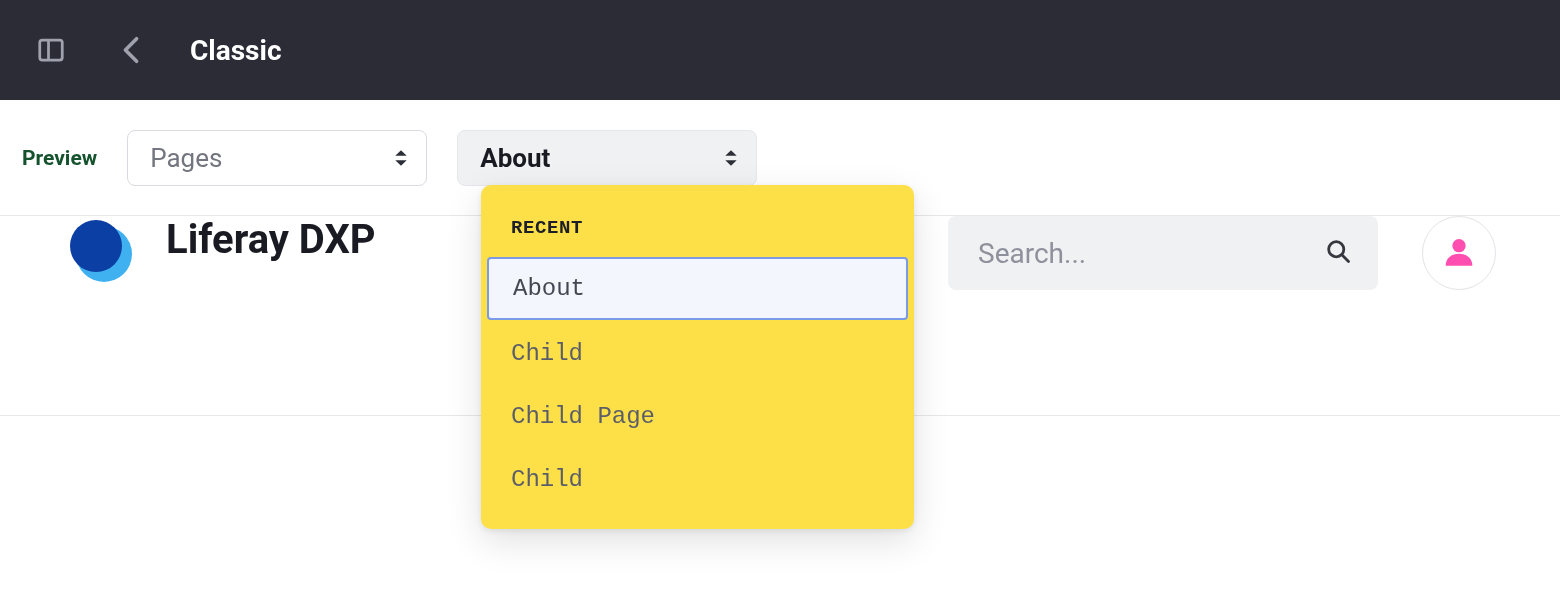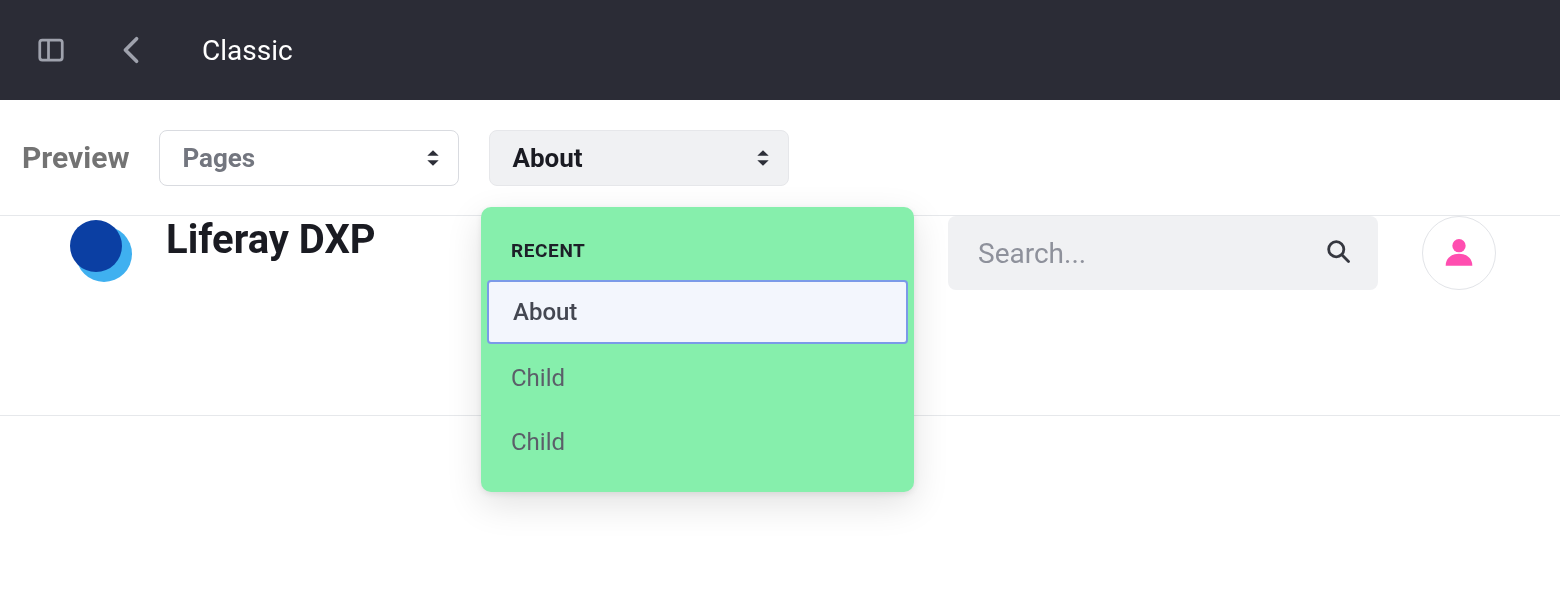--- a/index.html
+++ b/index.html
@@ -41,58 +41,58 @@
       display: flex;
       align-items: center;
       justify-content: center;
       cursor: pointer;
       margin-left: 14px;
     }
 
     .topbar-title {
       color: #ffffff;
       font-size: 28px;
-      font-weight: 400;
-      margin-left: 20px;
+      font-weight: 700;
+      margin-left: 8px;
     }
 
     
     .controls-row {
       display: flex;
       align-items: center;
       height: 116px;
       padding: 0 22px;
       gap: 30px;
       border-bottom: 1px solid #e6e8eb;
       position: relative;
     }
 
     .preview-label {
-      font-size: 30px;
-      font-weight: 700;
-      color: #737373;
+      font-size: 21px;
+      font-weight: 700;
+      color: #14532d;
     }
 
     .select-box {
       height: 56px;
       display: flex;
       align-items: center;
       justify-content: space-between;
       padding: 0 18px 0 22px;
       border-radius: 8px;
       cursor: pointer;
       font-size: 26px;
       min-width: 300px;
     }
 
     .select-box.pages {
       border: 1px solid #d9dbe0;
       background: #ffffff;
       color: #73767f;
-      font-weight: 700;
+      font-weight: 400;
     }
 
     .select-box.about {
       background: #f0f1f3;
       color: #1a1b22;
       font-weight: 700;
       border: 1px solid #e6e7ea;
     }
 
     .sort-arrows {
@@ -101,28 +101,29 @@
       gap: 2px;
     }
 
     .sort-arrows svg {
       display: block;
     }
 
     
     .dropdown-menu {
       position: absolute;
-      top: 107px;
+      top: 85px;
       left: 481px;
       width: 433px;
-      background: #86efac;
+      background: #fde047;
       border-radius: 10px;
       box-shadow: 0 12px 36px rgba(0,0,0,0.12), 0 2px 6px rgba(0,0,0,0.08);
       padding: 18px 0 18px 0;
       z-index: 100;
+      font-family: Liberation Mono, monospace;
     }
 
     .dropdown-header {
       font-size: 19px;
       font-weight: 700;
       letter-spacing: 0.6px;
       color: #1d1f28;
       padding: 14px 30px 16px 30px;
       text-transform: uppercase;
     }
@@ -240,20 +241,21 @@
       <svg width="14" height="8" viewBox="0 0 12 7">
           <path d="M1 1 L6 6 L11 1" fill="#2d2f38"></path>
         </svg>
     </span>
   </div>
 
   <div class="dropdown-menu">
     <div class="dropdown-header">RECENT</div>
     <div class="dropdown-item selected">About</div>
     <div class="dropdown-item">Child</div>
+    <div class="dropdown-item">Child Page</div>
     <div class="dropdown-item">Child</div>
   </div>
 </div>
 
 <div class="site-header-row">
   <div class="logo-wrap">
     <svg width="68" height="68" viewBox="0 0 68 68">
       <circle cx="38" cy="38" r="28" fill="#3fb0f0"></circle>
       <circle cx="30" cy="30" r="26" fill="#0b3fa3"></circle>
     </svg>

